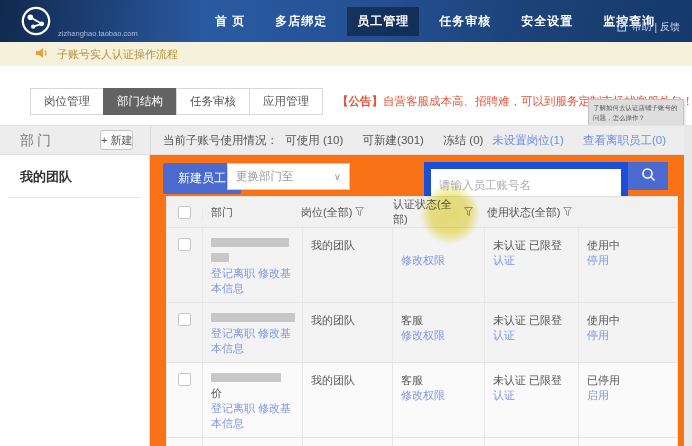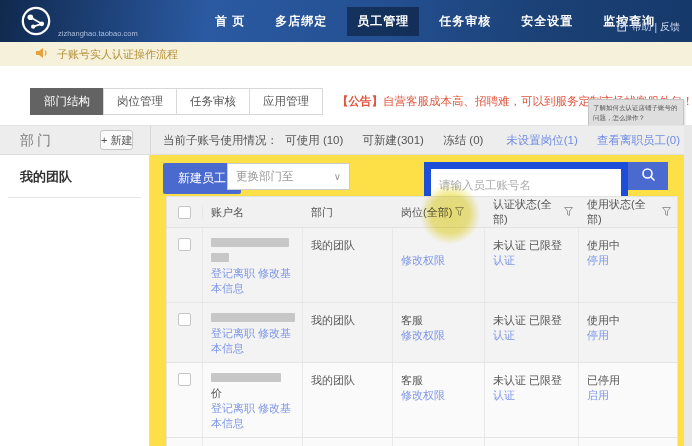--- a/index.html
+++ b/index.html
@@ -37,30 +37,30 @@
   
   .dept-strip { position:absolute; left:0; top:125px; width:692px; height:30px; background:#ededed;
                 border-top:1px solid #e3e3e3; border-bottom:1px solid #dedede; }
   .strip-divider { position:absolute; left:150px; top:0; bottom:0; width:1px; background:#d8d8d8; }
   .dept-title { position:absolute; left:20px; top:0; line-height:28px; font-size:14px; color:#7d7d7d; letter-spacing:3px; }
   .new-btn { position:absolute; left:100px; top:4px; height:20px; padding:0 0; line-height:18px;
              background:#fbfbfb; border:1px solid #c5c5c5; border-radius:3px; font-size:11px; color:#555; cursor:pointer; }
   .usage-info { position:absolute; left:163px; top:0; line-height:28px; font-size:11.5px; color:#555; white-space:nowrap; }
   .usage-info span { margin-right:16px; }
   .usage-info .usage-label { margin-right:4px; }
-  .dept-links { position:absolute; right:12px; top:0; line-height:28px; font-size:11.5px; white-space:nowrap; }
+  .dept-links { position:absolute; right:26px; top:0; line-height:28px; font-size:11.5px; white-space:nowrap; }
   .dept-links span { color:#6f8ce4; margin-left:16px; cursor:pointer; }
 
   
   .sidebar { position:absolute; left:0; top:155px; width:150px; bottom:0; background:#fff; border-right:1px solid #dcdcdc; }
   .team { margin:13px 0 0 20px; font-size:13px; font-weight:bold; color:#333; cursor:pointer; }
   .team-divider { margin:11px 8px 0; border-bottom:1px solid #e6e6e6; }
 
   
-  .content { position:absolute; left:150px; top:155px; right:0; bottom:0; background:#fde047; overflow:hidden; }
+  .content { position:absolute; left:150px; top:155px; right:0; bottom:0; background:#f97316; overflow:hidden; }
   .btn-new-emp { position:absolute; left:13px; top:8px; background:#4a6ad0; color:#fff; border:none;
                  font-size:12px; padding:7px 15px; border-radius:2px; cursor:pointer; }
   .dept-select { position:absolute; left:77px; top:8px; width:123px; height:27px; background:#fff;
                  border:1px solid #ccc; font-size:11.5px; color:#999; line-height:25px; padding:0 8px; cursor:pointer; }
   .dept-select .chev { position:absolute; right:8px; top:0; color:#999; font-size:10px; }
   .search-box { position:absolute; right:24px; top:7px; display:flex; }
   .search-box input { width:204px; height:28px; border:7px solid #1d4ed8; font-size:11.5px; padding:16px 8px; color:#555;
                       font-family:inherit; outline:none; }
   .search-box input::placeholder { color:#aaa; }
   .search-btn { width:40px; height:28px; background:#4a6ad0; border:none; display:flex; align-items:center;
@@ -141,22 +141,22 @@
     <span>
       <svg width="13" height="12" viewBox="0 0 13 12">
         <polygon points="0,4 3,4 7,1 7,11 3,8 0,8" fill="#e6a33c"></polygon>
         <path d="M9 3.5 Q11 6 9 8.5" stroke="#e6a33c" fill="none" stroke-width="1.2"></path>
       </svg>
     </span>
     <span class="notice-text">子账号实人认证操作流程</span>
   </div>
 
   <div class="tabs-row">
+    <span class="tab">岗位管理</span>
     <span class="tab active">部门结构</span>
-    <span class="tab">岗位管理</span>
     <span class="tab">任务审核</span>
     <span class="tab">应用管理</span>
     <span class="announce"><b>【公告】</b><span>自营客服成本高、招聘难，可以到服务定制市场找客服外包！</span></span>
 
   </div>
   <div class="faq-tooltip">
     <span>了解如何去认证店铺子账号的问题，怎么操作？</span>
     <span class="tip-link">去看看</span>
   </div>
 
@@ -197,23 +197,20 @@
           </svg>
         </span>
       </button>
     </div>
 
     <div class="emp-table">
       <div class="thead">
         <div class="col-cb">
             <span class="checkbox"></span>
           </div>
-        <div class="cell col-name">
-            <span>账户名</span>
-          </div>
         <div class="cell col-dept">
             <span>部门</span>
           </div>
         <div class="cell col-pos">
             <span>岗位(全部)</span>
           <span><svg width="9" height="9" viewBox="0 0 9 9">
                 <path d="M0.5 0.5 H8.5 L5.5 4 V8.5 L3.5 7.5 V4 Z" fill="none" stroke="#999"></path>
               </svg></span>
         </div>
         <div class="cell col-auth">

